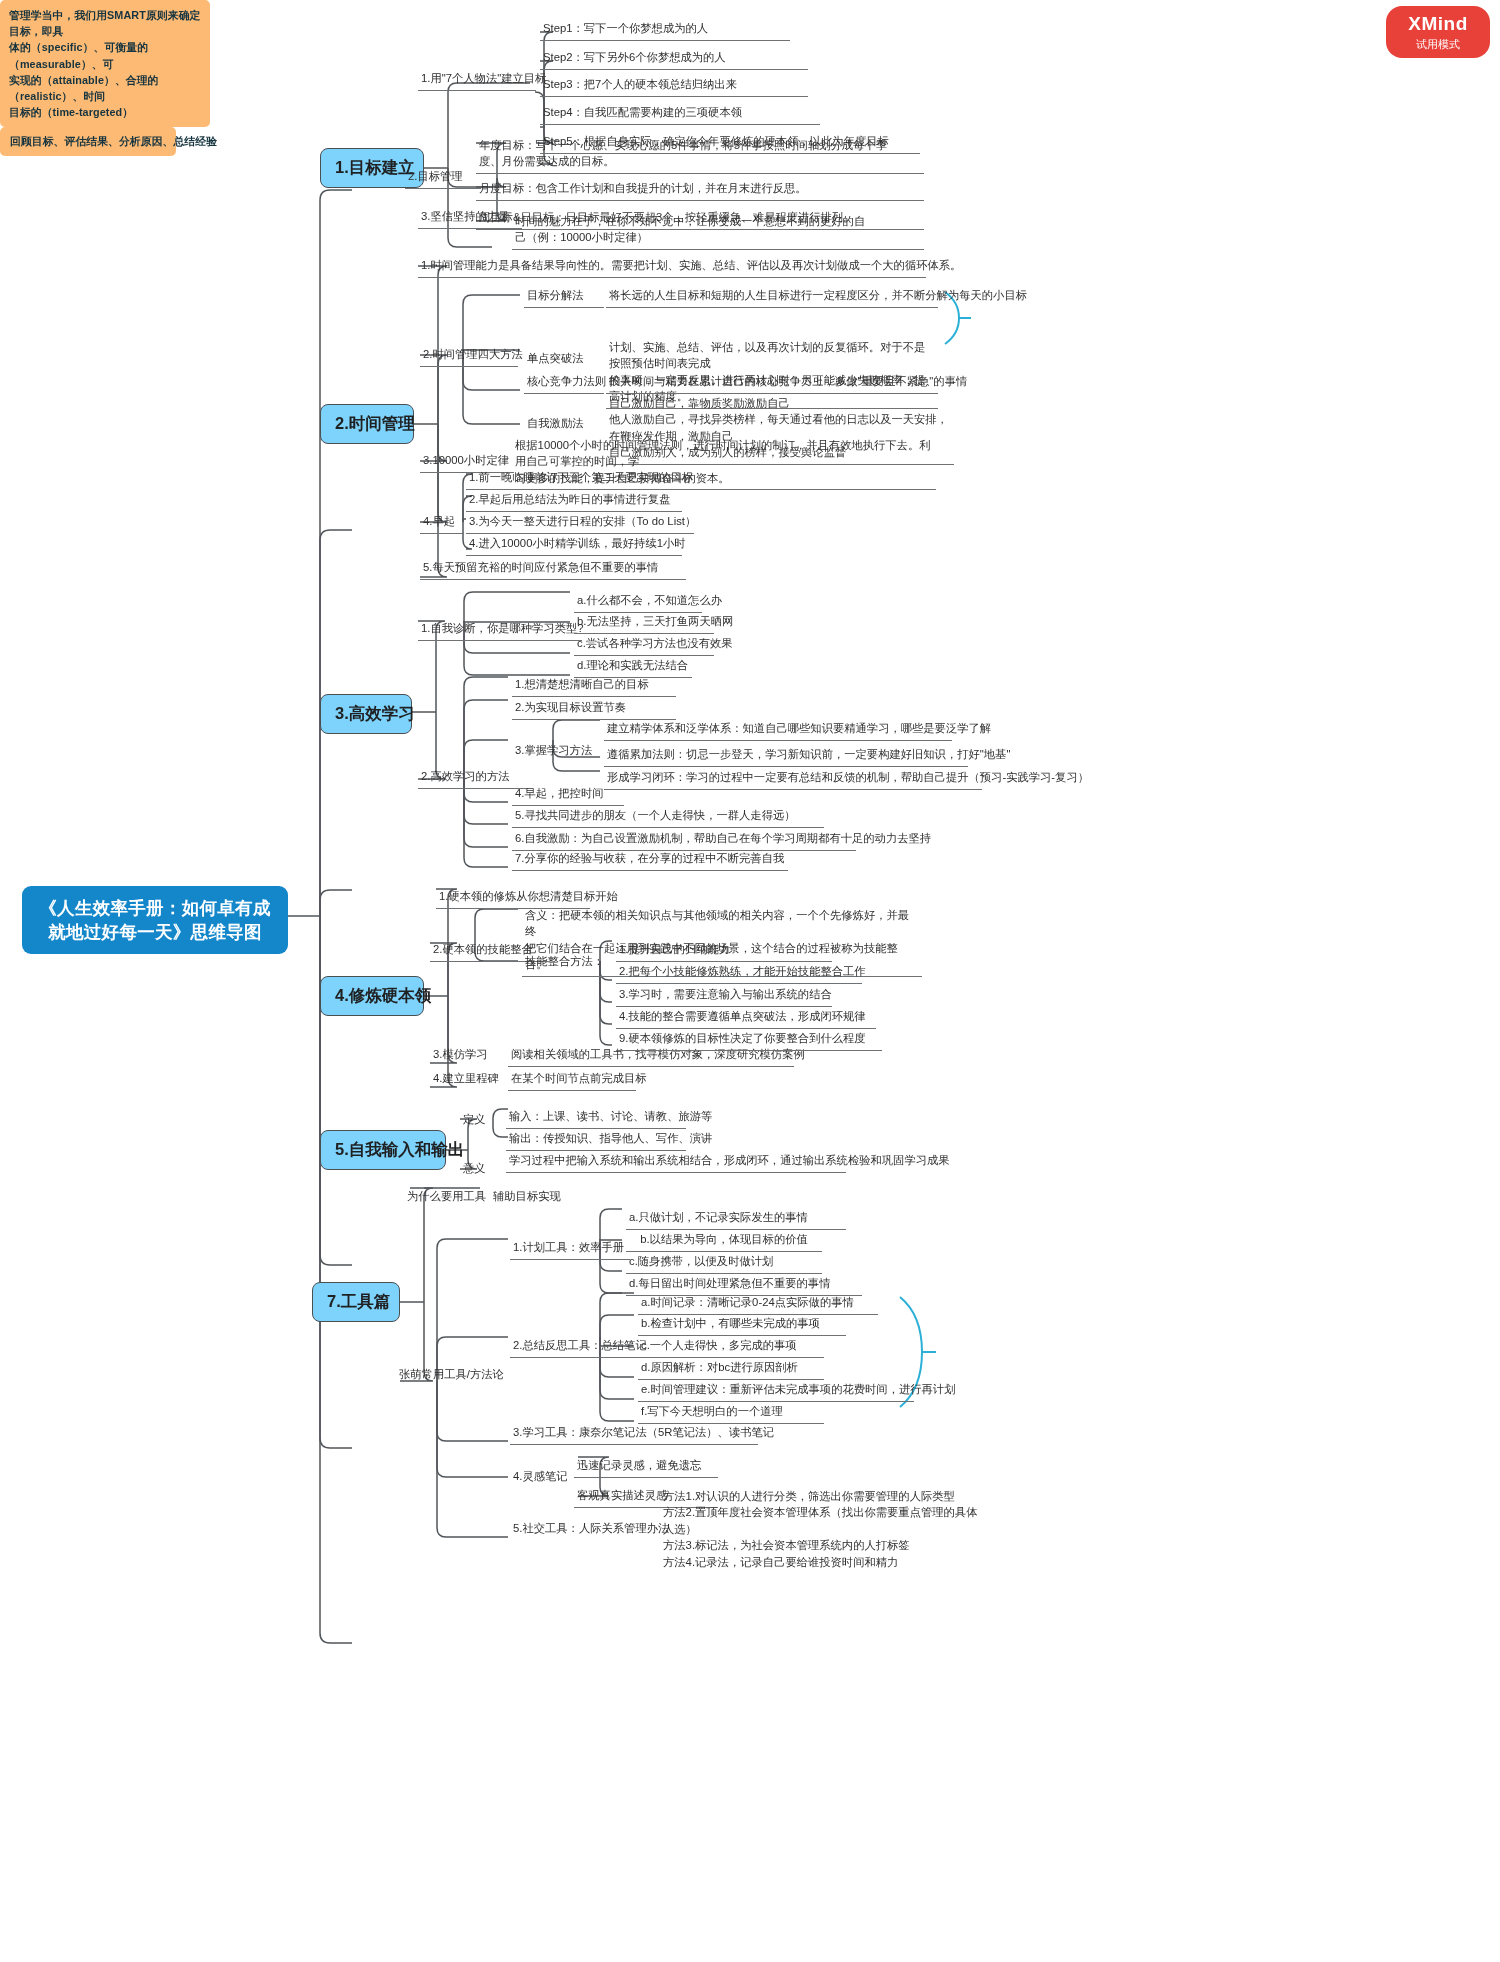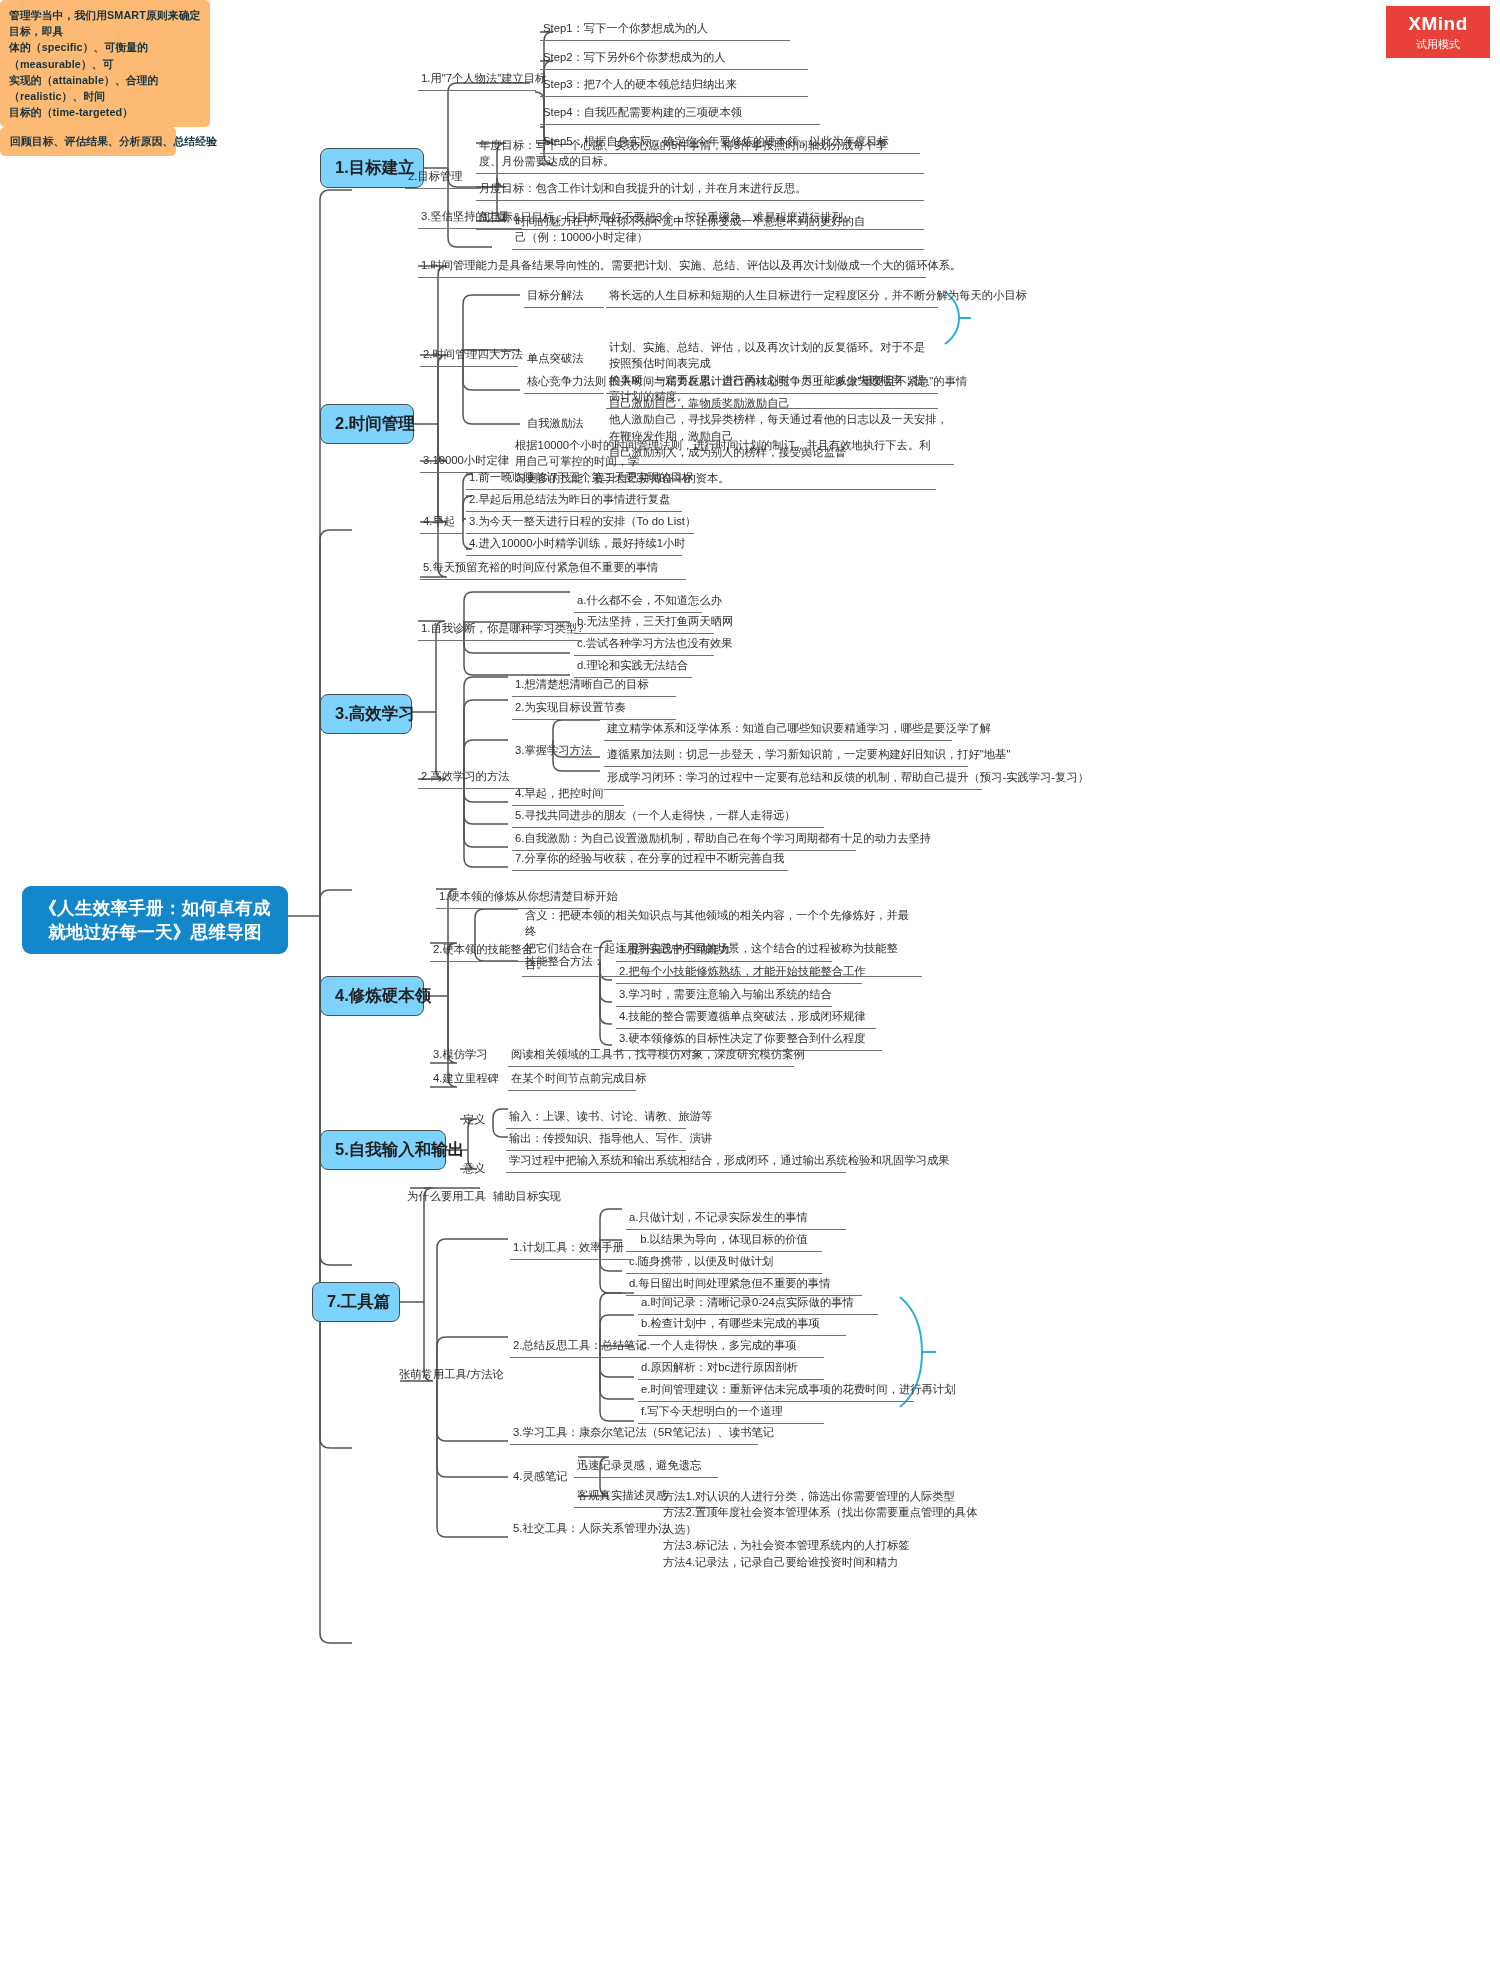--- a/index.html
+++ b/index.html
@@ -13,21 +13,21 @@
     position: relative;
     overflow: hidden;
   }
 
   
   #xmind-badge {
     position: absolute;
     top: 6px; right: 10px;
     width: 104px; height: 52px;
     background: #e8413a;
-    border-radius: 0;
+    border-radius: 16px;
     color: #fff;
     display: flex;
     flex-direction: column;
     align-items: center;
     justify-content: center;
     line-height: 1.1;
   }
   #xmind-badge .bt { font-size: 19px; font-weight: bold; letter-spacing: .5px; }
   #xmind-badge .bs { font-size: 11px; margin-top: 3px; }
 
@@ -291,21 +291,21 @@
 <div class="node leaf nb" style="left:430px; top:1070px; width:70px;">4.建立里程碑</div>
 <div class="node leaf" style="left:508px; top:1070px; width:128px;">在某个时间节点前完成目标</div>
 
 <div class="node leaf multi" style="left:522px; top:906px; width:400px;">含义：把硬本领的相关知识点与其他领域的相关内容，一个个先修炼好，并最终
 把它们结合在一起运用到实践中不同的场景，这个结合的过程被称为技能整合。</div>
 <div class="node leaf nb" style="left:522px; top:953px; width:94px;">技能整合方法：</div>
 <div class="node leaf" style="left:616px; top:941px; width:216px;">1.提升自己的归纳能力</div>
 <div class="node leaf" style="left:616px; top:963px; width:246px;">2.把每个小技能修炼熟练，才能开始技能整合工作</div>
 <div class="node leaf" style="left:616px; top:986px; width:216px;">3.学习时，需要注意输入与输出系统的结合</div>
 <div class="node leaf" style="left:616px; top:1008px; width:260px;">4.技能的整合需要遵循单点突破法，形成闭环规律</div>
-<div class="node leaf" style="left:616px; top:1030px; width:266px;">3.硬本领修炼的目标性决定了你要整合到什么程度</div>
+<div class="node leaf" style="left:616px; top:1030px; width:266px;">9.硬本领修炼的目标性决定了你要整合到什么程度</div>
 
 <div class="node lvl1" style="left:320px; top:1130px; width:126px;">5.自我输入和输出</div>
 
 <div class="node leaf nb" style="left:460px; top:1111px; width:34px;">定义</div>
 <div class="node leaf nb" style="left:460px; top:1160px; width:34px;">意义</div>
 <div class="node leaf" style="left:506px; top:1108px; width:180px;">输入：上课、读书、讨论、请教、旅游等</div>
 <div class="node leaf" style="left:506px; top:1130px; width:180px;">输出：传授知识、指导他人、写作、演讲</div>
 <div class="node leaf" style="left:506px; top:1152px; width:340px;">学习过程中把输入系统和输出系统相结合，形成闭环，通过输出系统检验和巩固学习成果</div>
 
 <div class="node lvl1" style="left:312px; top:1282px; width:88px;">7.工具篇</div>

